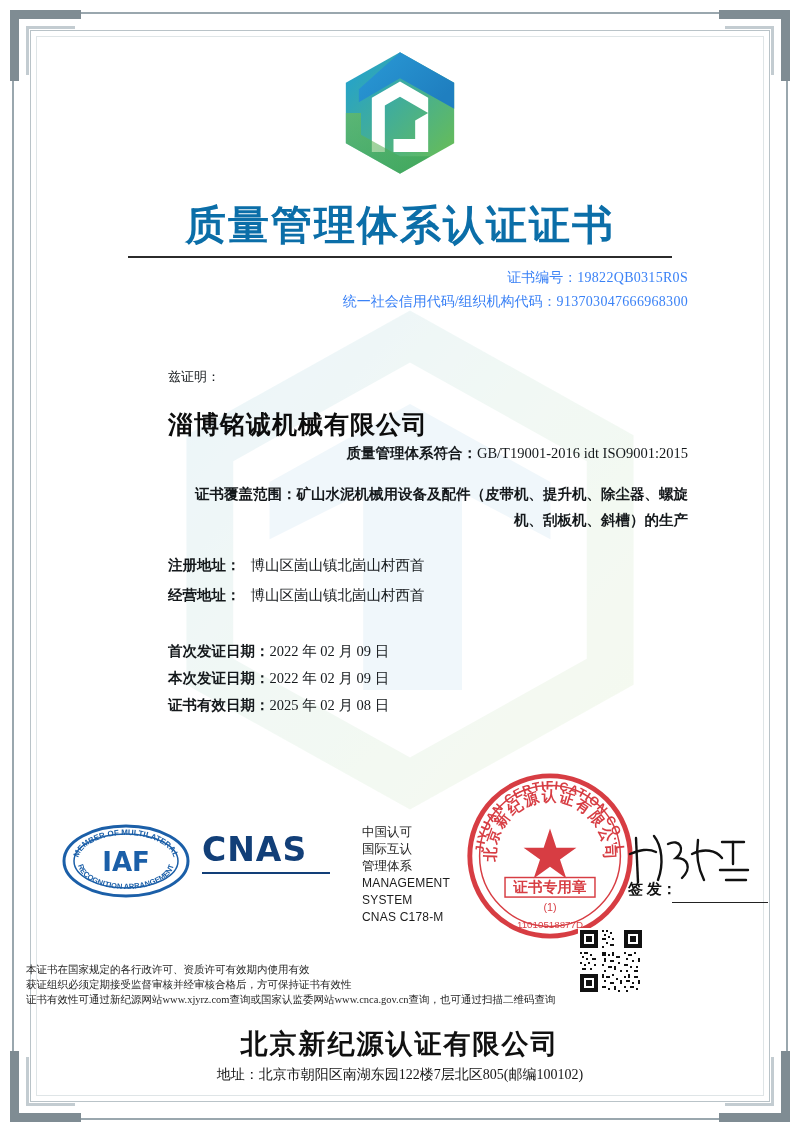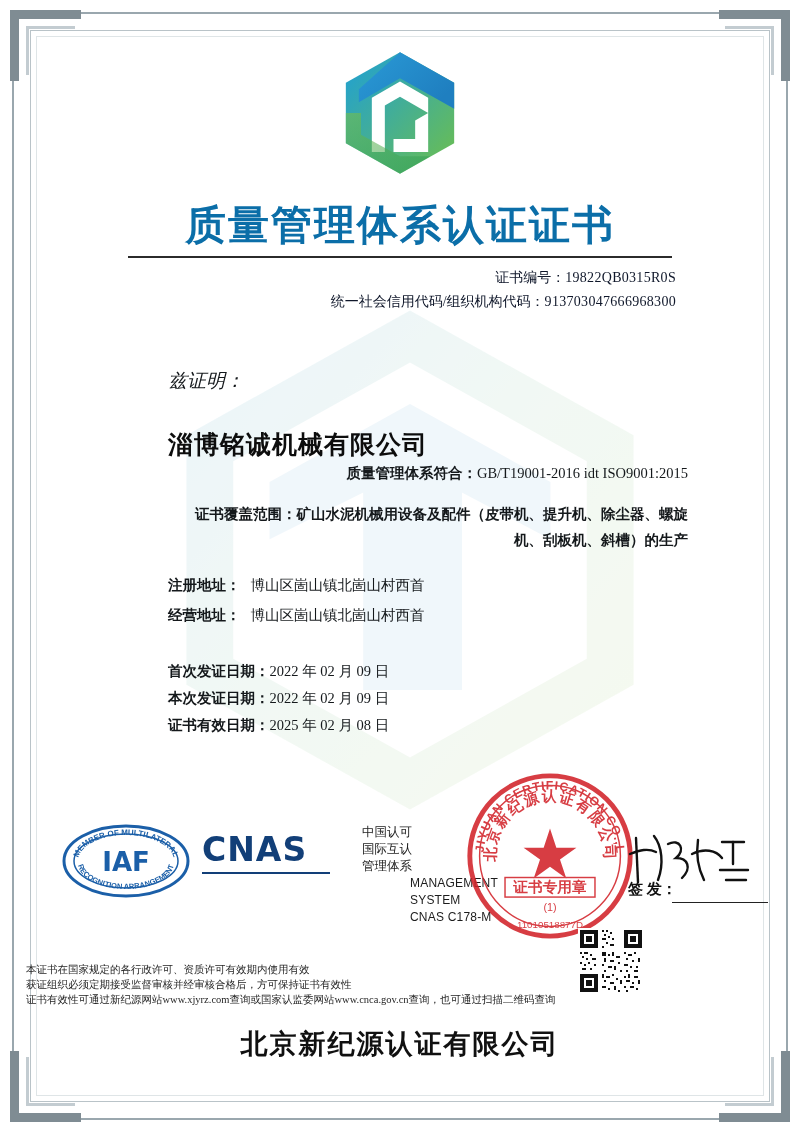--- a/index.html
+++ b/index.html
@@ -100,45 +100,44 @@
     left: 128px;
     width: 544px;
     height: 2px;
     background: #2b2b2b;
   }
 
   
   .numbers {
     position: absolute;
     top: 266px;
-    right: 124px;
+    right: 112px;
     text-align: right;
     font-size: 14px;
     line-height: 24px;
-    color: #0f172a;
+    color: #3b82f6;
   }
   .numbers .row { white-space: nowrap; }
   .numbers .val {
     font-family: "Liberation Serif", serif;
     letter-spacing: 0.3px;
   }
 
   
   .body-block {
     position: absolute;
     left: 168px;
     top: 368px;
     width: 520px;
     font-size: 14.5px;
     color: #14181b;
   }
   .intro {
-    font-size: 19px;
-    margin-bottom: 34px;
-    font-style: italic;
+    font-size: 13px;
+    margin-bottom: 22px;
   }
   .company {
     font-family: "DejaVu Sans", sans-serif;
     font-weight: bold;
     font-size: 25px;
     letter-spacing: 1px;
     color: #0d0d0d;
   }
   .line {
     margin-bottom: 16px;
@@ -206,21 +205,20 @@
     left: 300px;
     top: 4px;
     font-size: 12.5px;
     line-height: 17px;
     color: #1c1c1c;
   }
   .cnas-text .en {
     font-family: "Liberation Sans", sans-serif;
     font-size: 12px;
     letter-spacing: 0.2px;
-    margin-left: 48px;
   }
 
   
   .seal {
     position: absolute;
     left: 462px;
     top: 768px;
     width: 176px;
     height: 176px;
     opacity: 0.88;
@@ -531,14 +529,15 @@
     </g>
   </svg>
 
   <div class="fineprint">
     <div>本证书在国家规定的各行政许可、资质许可有效期内使用有效</div>
     <div>获证组织必须定期接受监督审核并经审核合格后，方可保持证书有效性</div>
     <div>证书有效性可通过新纪源网站www.xjyrz.com查询或国家认监委网站www.cnca.gov.cn查询，也可通过扫描二维码查询</div>
   </div>
 
   <div class="footer-name">北京新纪源认证有限公司</div>
+  <div class="footer-addr">地址：北京市朝阳区南湖东园122楼7层北区805(邮编100102)</div>
 
 </div>
 
 </body></html>

